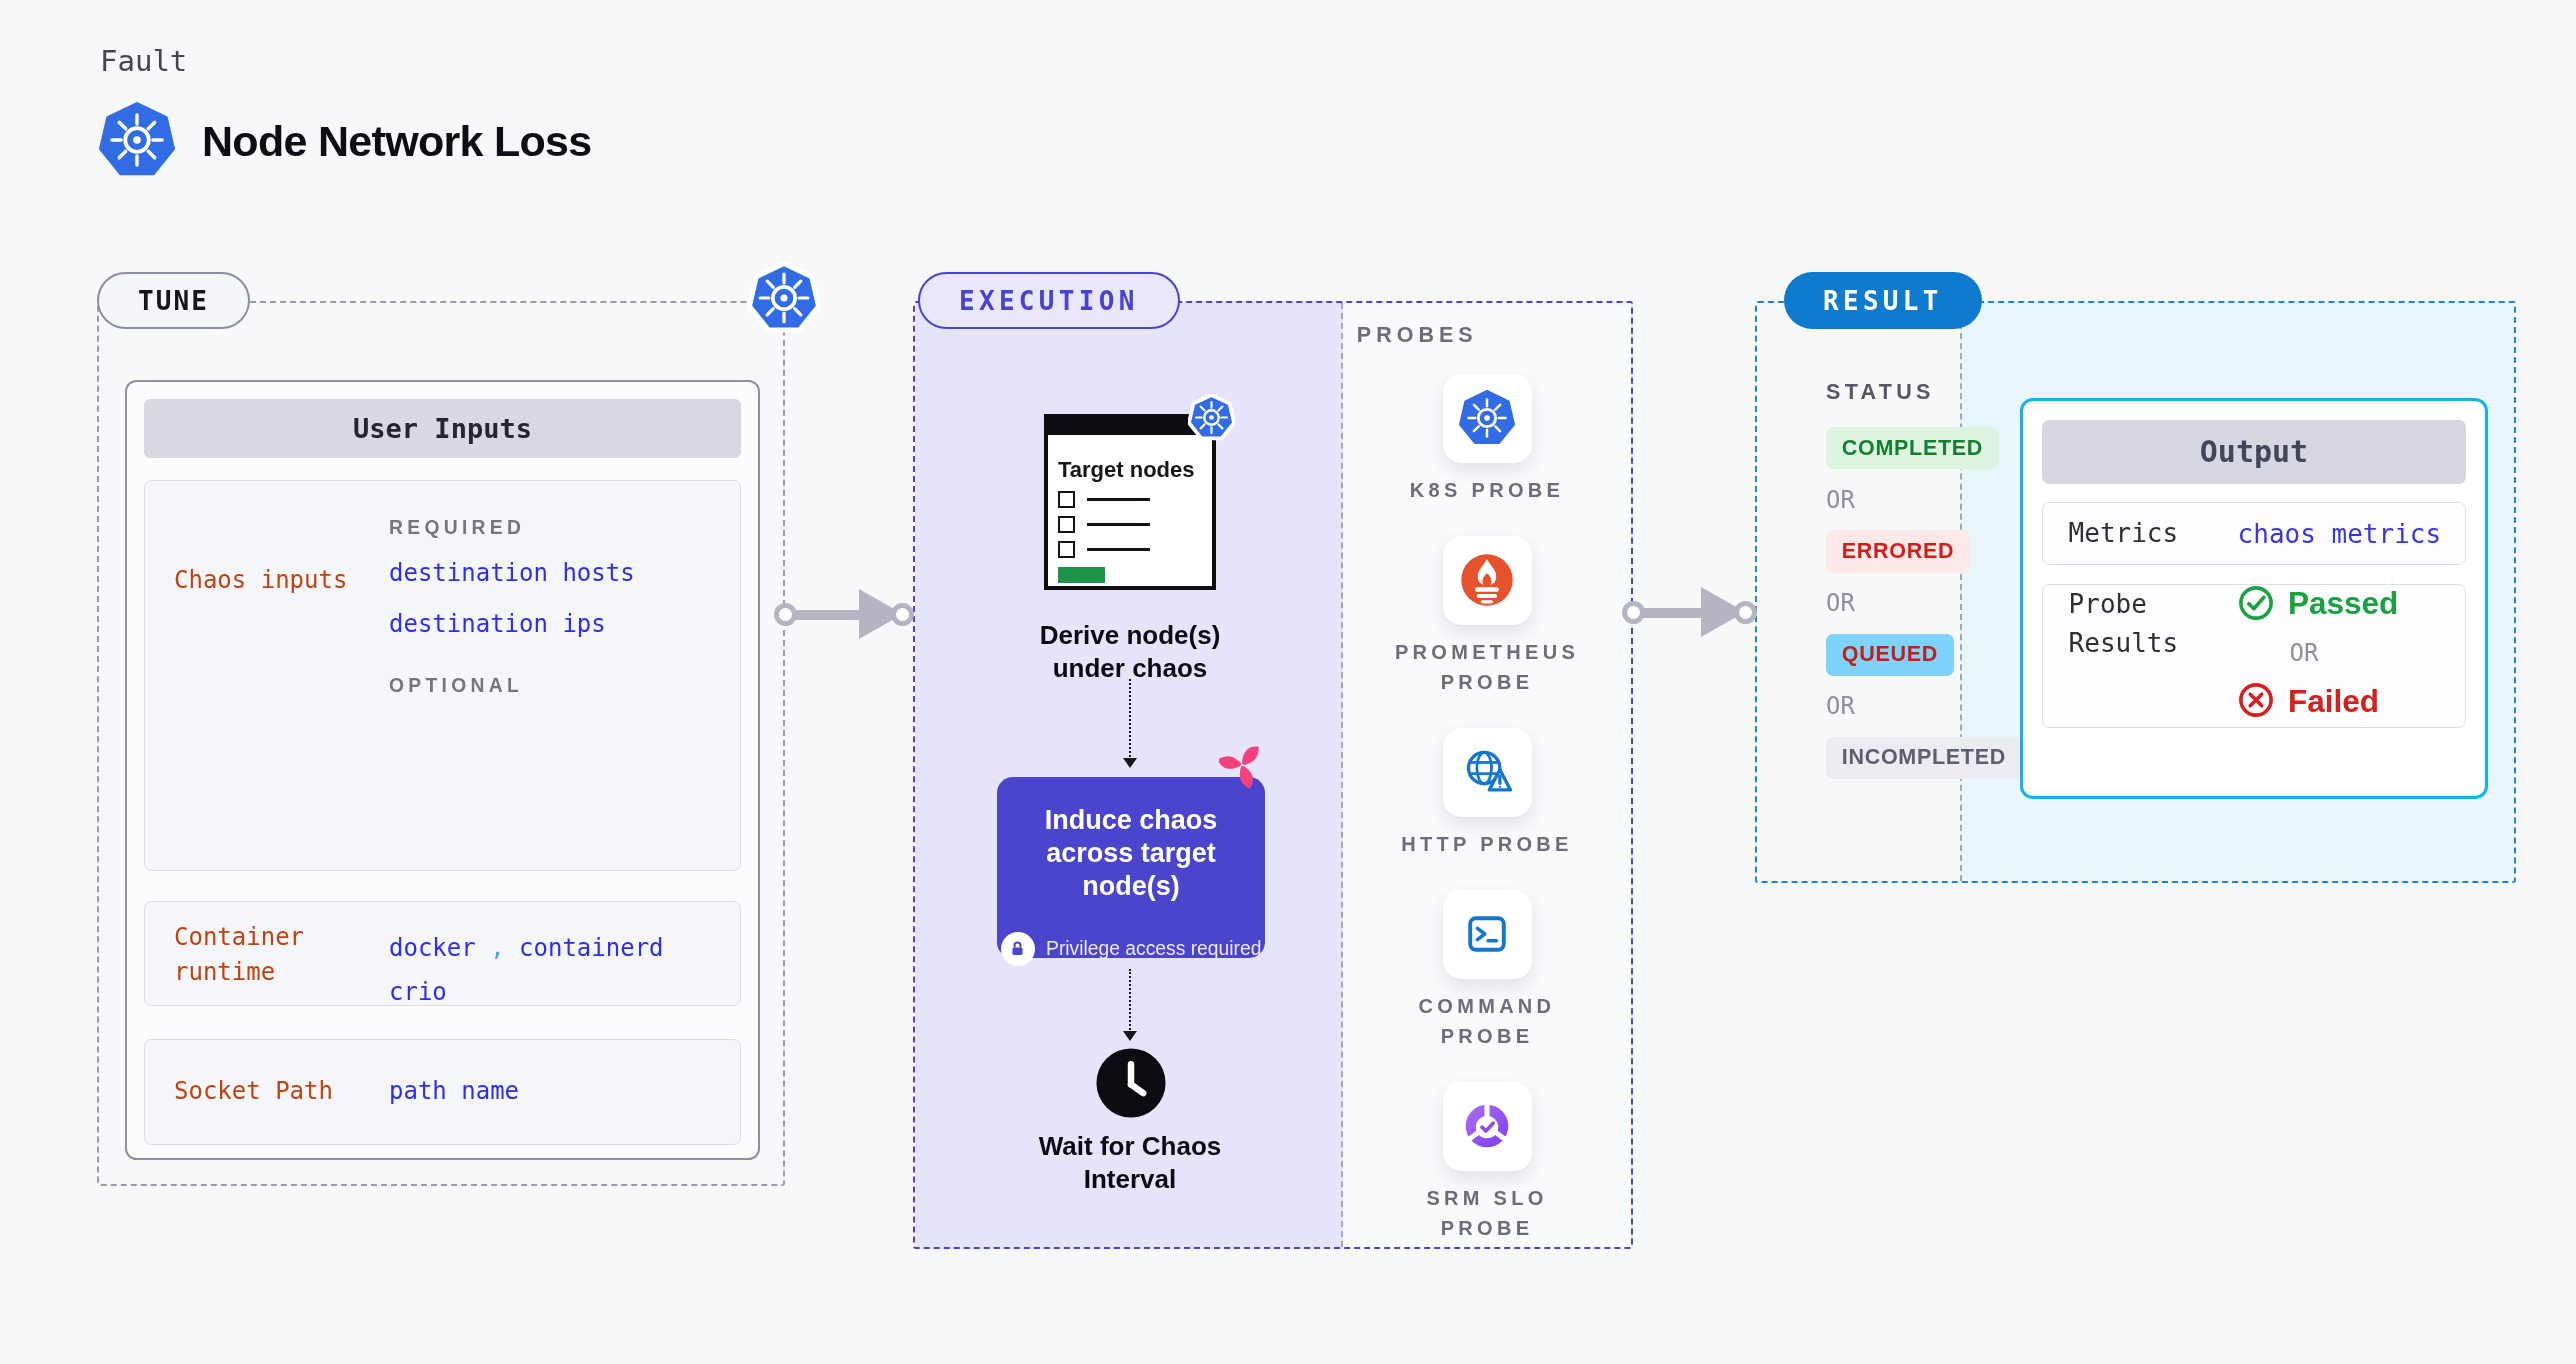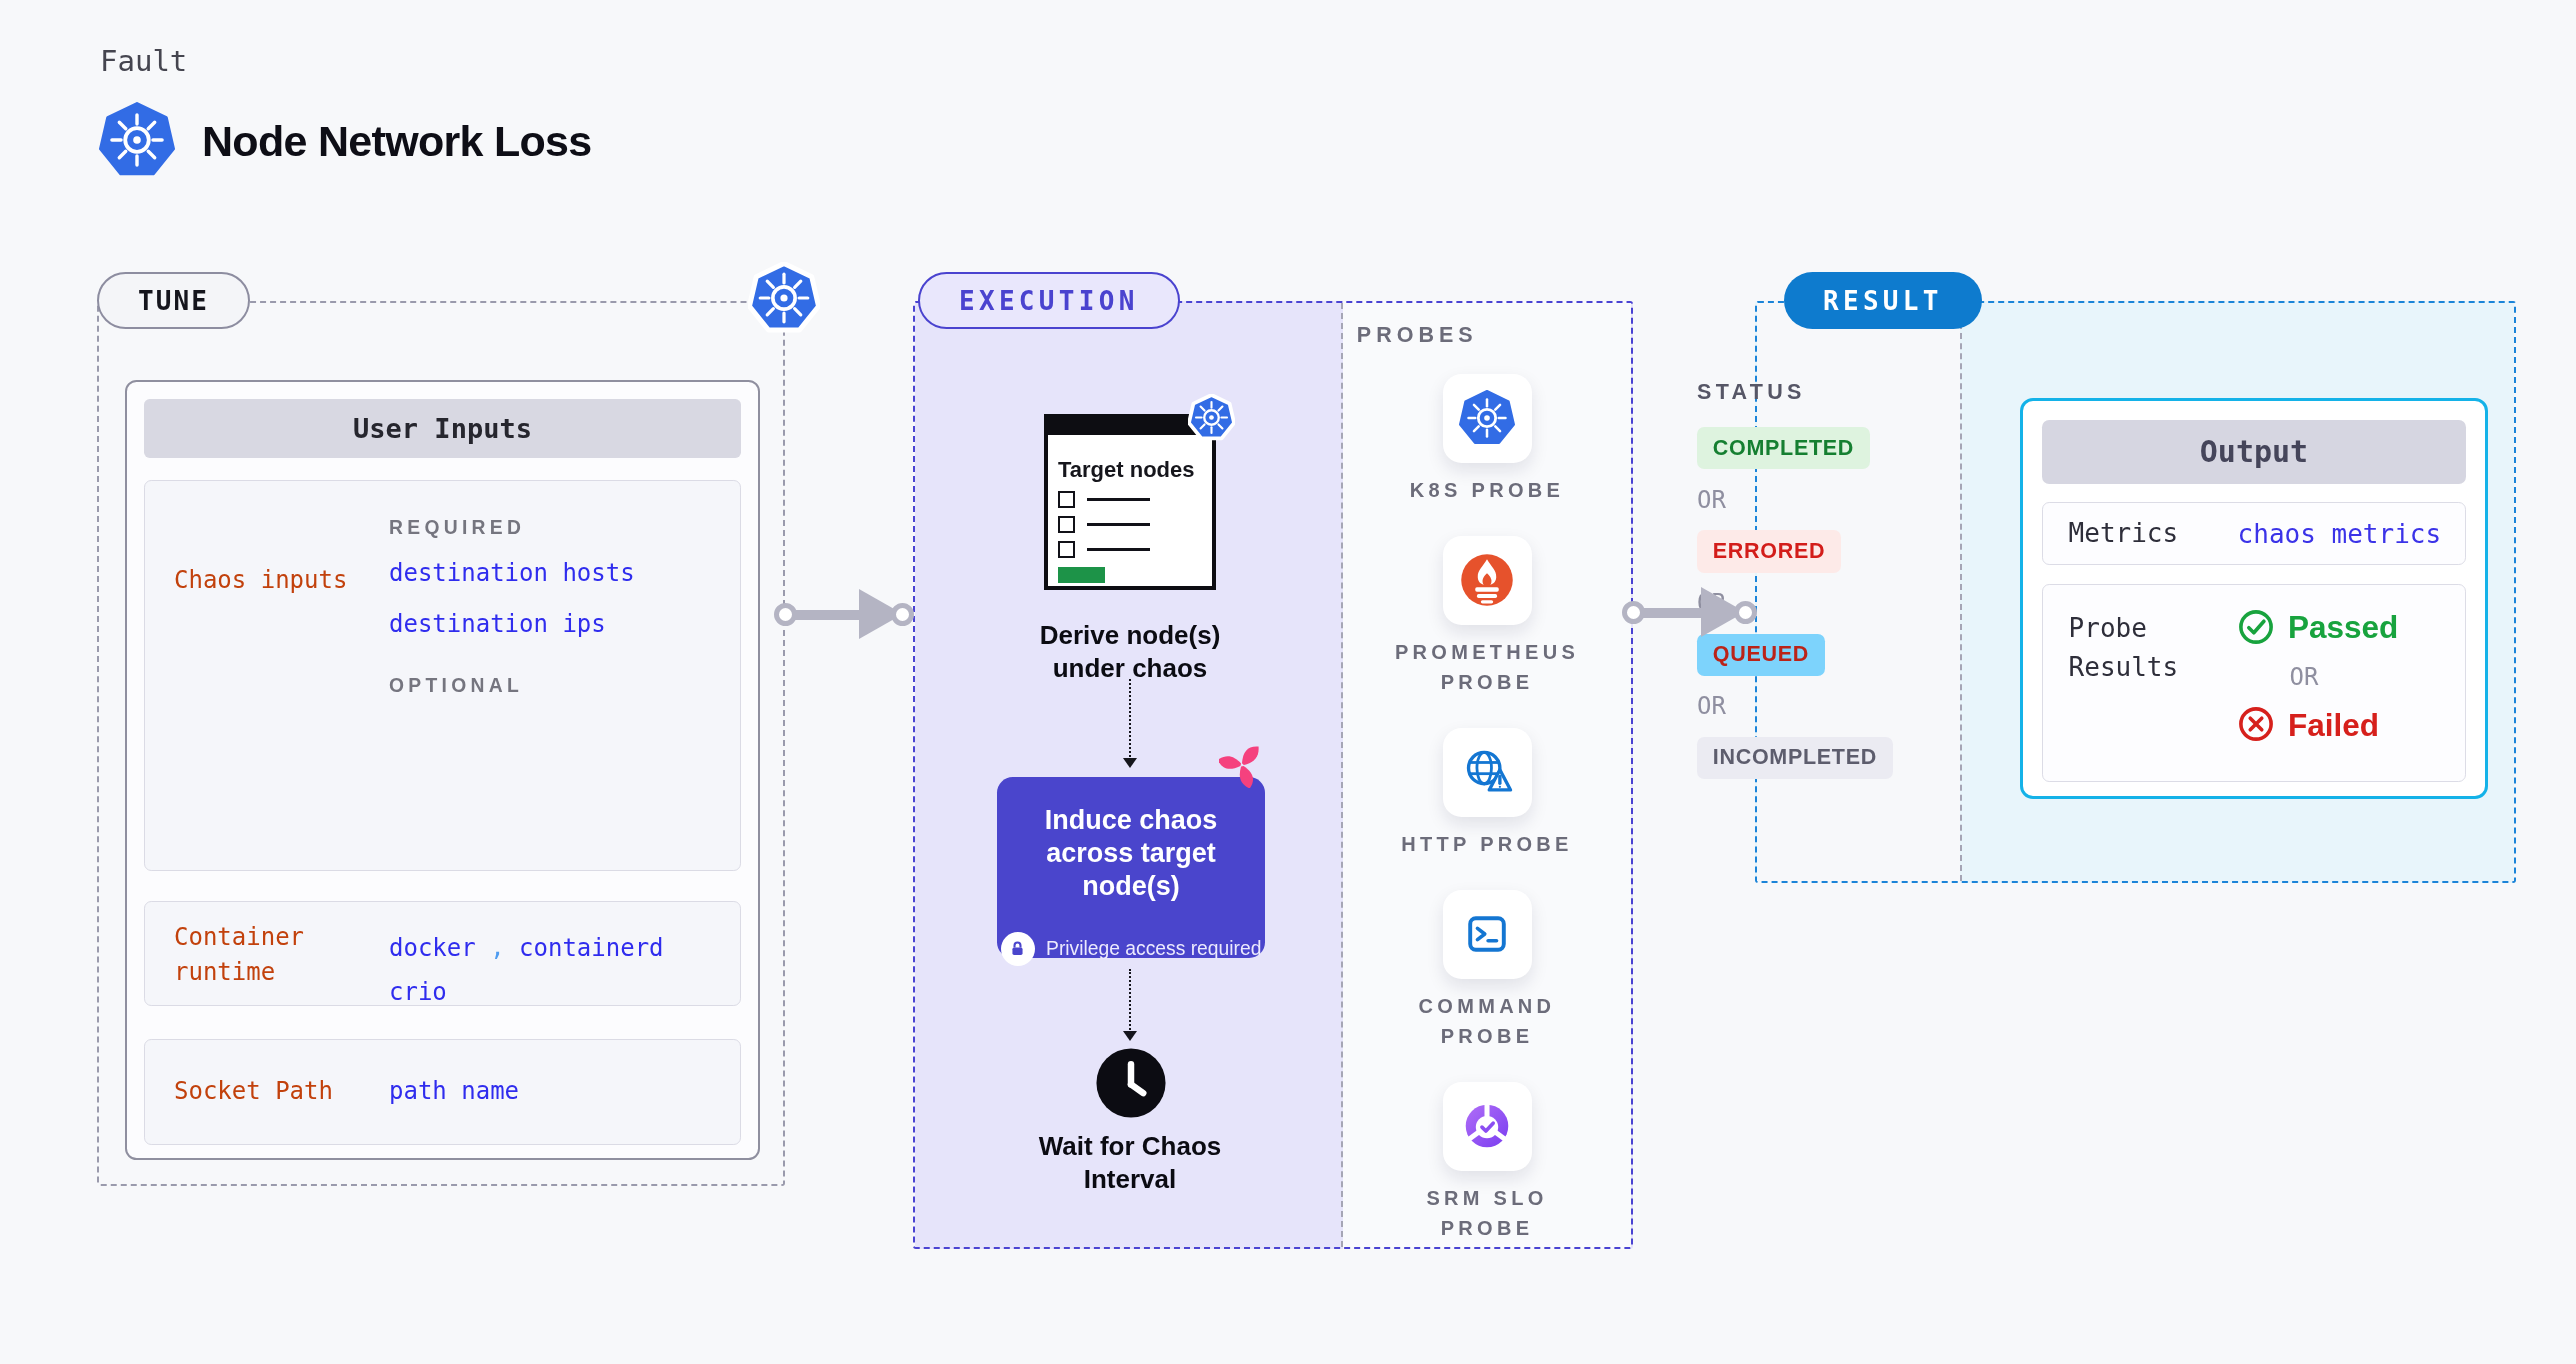--- a/index.html
+++ b/index.html
@@ -105,38 +105,38 @@
   .probes-col { position:absolute; left:1341px; top:301px; width:292px; height:948px; z-index:2; }
   .probes-label { position:absolute; left:15.8px; top:21.5px; font-size:21.5px; font-weight:700; letter-spacing:5px; color:#6c6c7a; }
   .probe-stack { position:absolute; left:0; top:73px; width:100%; display:flex; flex-direction:column; align-items:center; gap:31.5px; }
   .probe { display:flex; flex-direction:column; align-items:center; }
   .probe-card { width:89px; height:89px; background:#ffffff; border-radius:18.6px; box-shadow:0 7.2px 17px rgba(20,20,60,.10);
     display:flex; align-items:center; justify-content:center; }
   .probe-card svg { width:56px; height:56px; }
   .probe-label { margin-top:11.5px; width:208px; text-align:center; font-size:20px; font-weight:700; letter-spacing:4.3px; color:#6c6c7a; line-height:1.5; }
 
   
-  .status-col { position:absolute; left:1697px; top:380px; width:179px; display:flex; flex-direction:column; align-items:flex-start; gap:16.5px; z-index:3; }
+  .status-col { position:absolute; left:1826px; top:380px; width:179px; display:flex; flex-direction:column; align-items:flex-start; gap:16.5px; z-index:3; }
   .status-label { font-size:21.5px; font-weight:700; letter-spacing:4.3px; color:#565666; margin-bottom:5.7px; }
   .badge { font-size:21.5px; font-weight:700; padding:8.6px 15.8px; border-radius:7.2px; letter-spacing:0.7px; }
   .badge-completed { background:#def3df; color:#157f31; }
   .badge-errored { background:#fdeae8; color:#d31d1a; }
   .badge-queued { background:#7dd3fc; color:#bb2318; }
   .badge-incompleted { background:#ebebf2; color:#5d5d6d; }
   .or { font-family:"DejaVu Sans Mono",monospace; font-size:24px; color:#8f8fa0; }
 
   .output-card { position:absolute; left:2020px; top:398px; width:468px; height:401px; background:#ffffff;
     border:3.6px solid #14b2e8; border-radius:13px; padding:18.6px; z-index:3; }
   .output-header { height:64px; background:#d6d6e1; border-radius:7.2px; display:flex; align-items:center; justify-content:center;
     font-family:"DejaVu Sans Mono",monospace; font-weight:bold; font-size:30px; color:#45455a; }
   .out-row { margin-top:18.6px; background:#fdfdff; border:1.4px solid #dcdce6; border-radius:7.2px; display:flex; padding-left:26px; }
   .out-row-label { flex:0 0 169px; font-family:"DejaVu Sans Mono",monospace; font-size:26px; color:#2e2e3a; line-height:1.5; }
   .row-metrics { height:63px; align-items:center; }
   .metrics-value { font-family:"DejaVu Sans Mono",monospace; font-size:26px; color:#3b33e8; }
-  .row-proberes { height:198px; padding-top:24px; }
+  .row-proberes { height:144px; }
   .pr-outcomes { display:flex; flex-direction:column; gap:15.8px; }
   .outcome { display:flex; align-items:center; gap:14.3px; }
   .outcome svg { width:36px; height:36px; }
   .passed-text { font-size:31.5px; font-weight:700; color:#18a33e; }
   .failed-text { font-size:31.5px; font-weight:700; color:#d6201c; }
   .pr-or { margin-left:52px; }
 </style>
 </head>
 <body>
 

